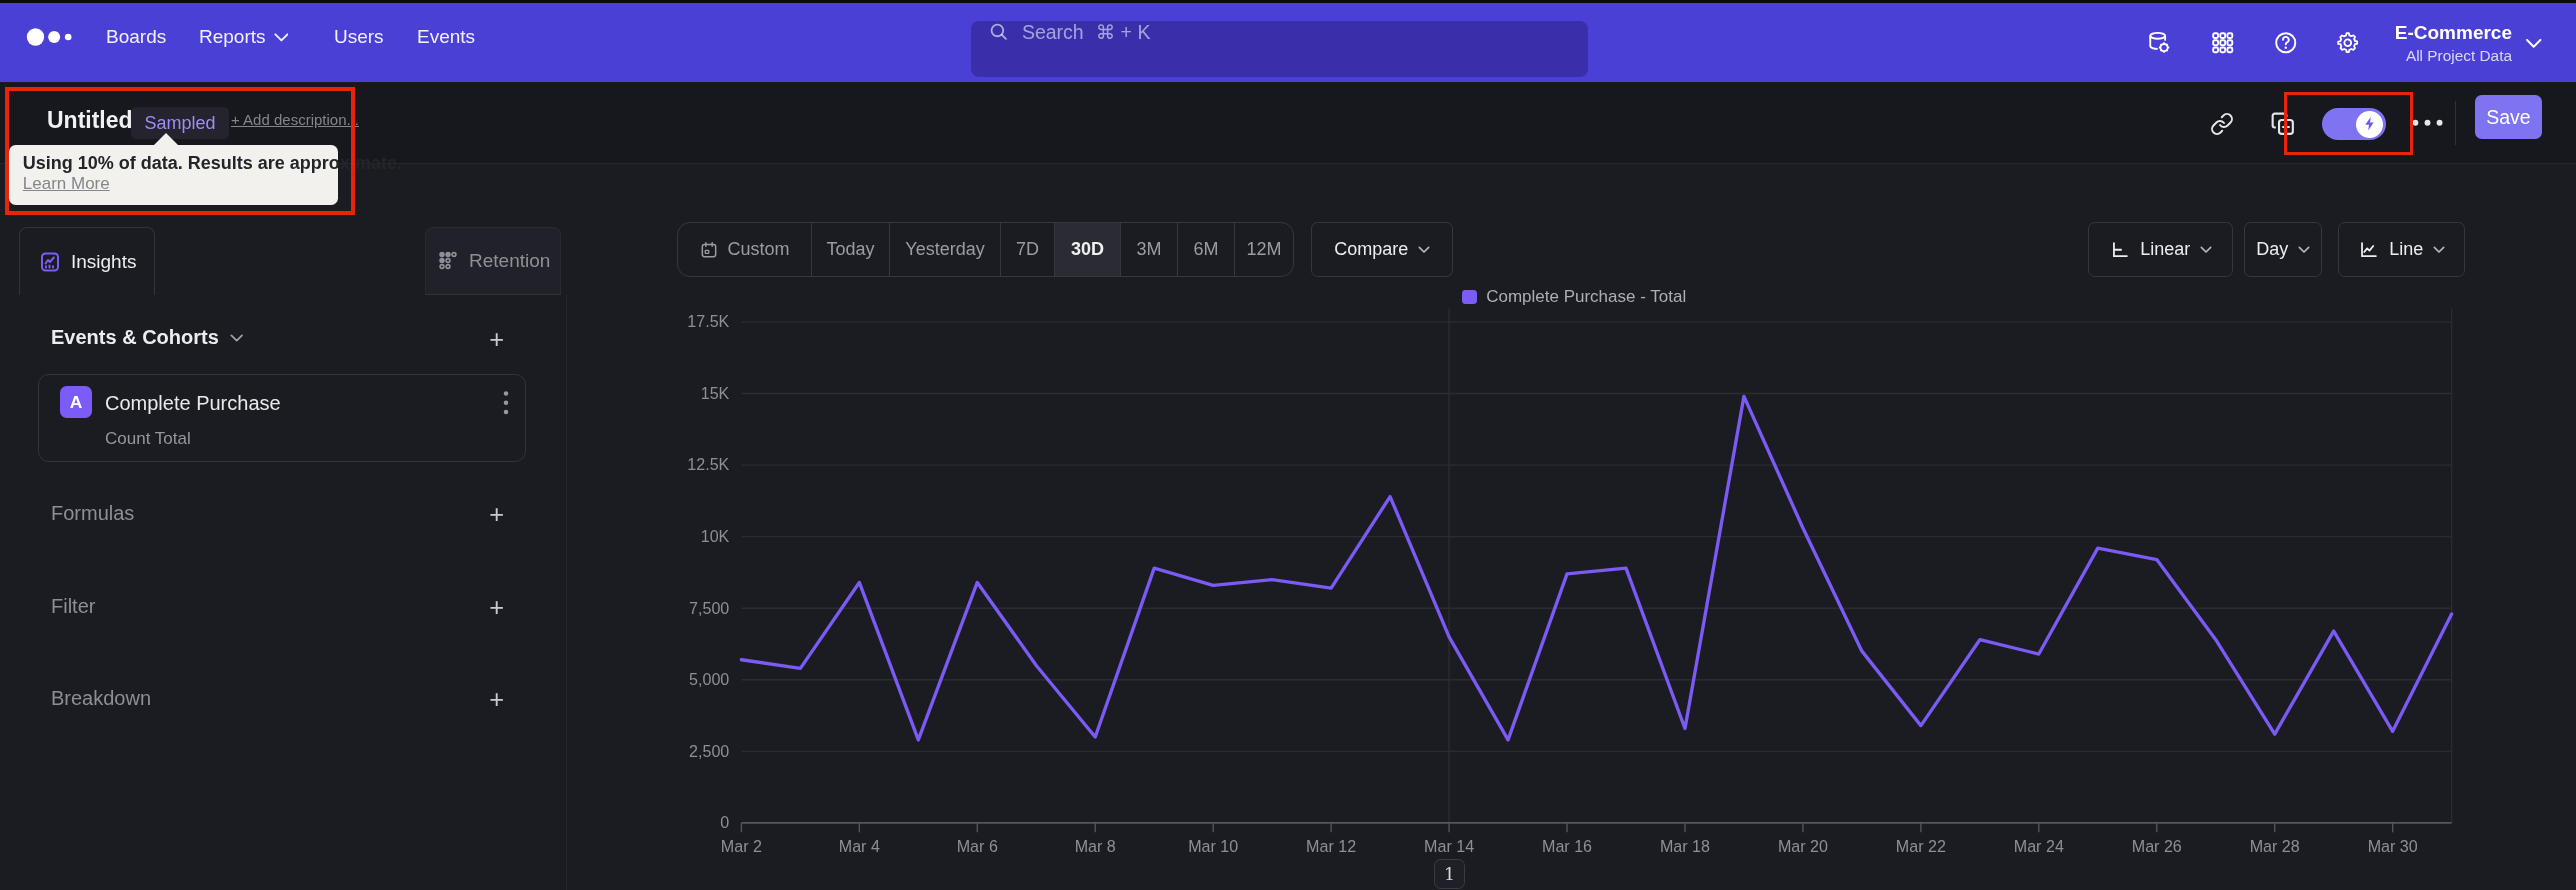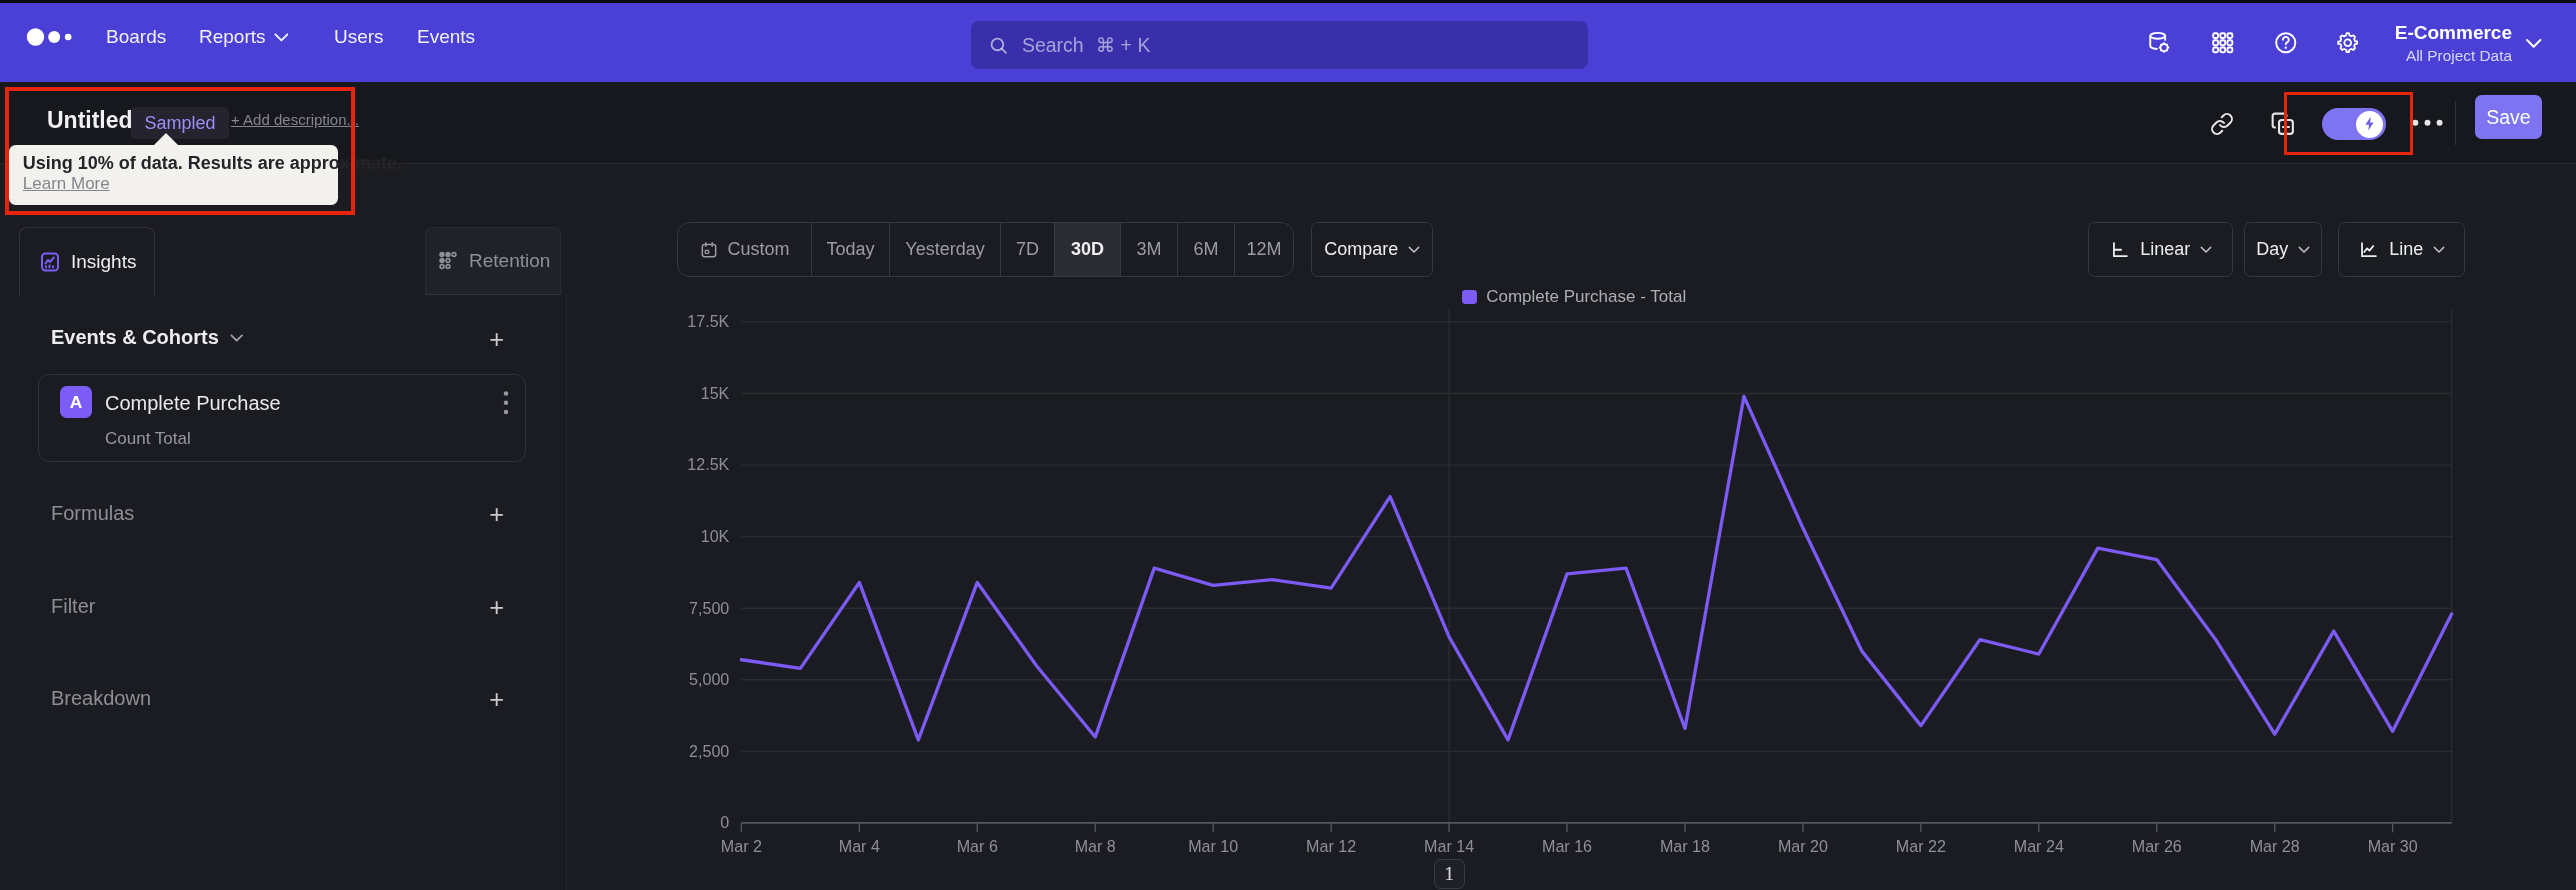--- a/index.html
+++ b/index.html
@@ -6,22 +6,22 @@
   html,body { width:2576px; height:890px; overflow:hidden; background:#1B1C21;
     font-family:"Liberation Sans", sans-serif; }
   .abs { position:absolute; }
   #stage { position:relative; width:2576px; height:890px; background:#1B1C21; }
 
   
   #top-strip { left:0; top:0; width:2576px; height:3.4px; background:#0A0B0D; }
   #nav { left:0; top:3.4px; width:2576px; height:79px; background:#4B40D6; }
   .nav-item { position:absolute; top:0; height:68px; display:flex; align-items:center;
     color:rgba(255,255,255,.93); font-size:19px; font-weight:500; cursor:pointer; gap:8px; }
-  #search-box { left:971px; top:18px; width:617px; height:48px; border-radius:8px;
-    background:rgba(10,5,60,.28); display:flex; align-items:center; padding:0 17.4px; gap:12px; }
+  #search-box { left:971px; top:18px; width:617px; height:56px; border-radius:8px;
+    background:rgba(10,5,60,.28); display:flex; align-items:flex-start; padding:0 17.4px; gap:12px; }
   #search-box .ph { color:rgba(255,255,255,.55); font-size:19.5px; }
   .navicon { position:absolute; top:27px; width:25.5px; height:25.5px; cursor:pointer; }
   #project-block { left:2385px; top:16px; width:127px; text-align:right; cursor:pointer; }
   #project-name { color:#fff; font-size:19px; font-weight:700; line-height:27px; }
   #project-scope { color:rgba(255,255,255,.78); font-size:15.4px; line-height:20px; }
 
   
   #report-bar { left:0; top:83px; width:2576px; height:81px; background:#17181D;
     border-bottom:0.7px solid #26272D; }
   #report-title { left:47px; top:107px; font-size:23px; font-weight:600; color:#F0F1F3; }
@@ -292,21 +292,21 @@
     </div>
     <div class="seg" style="width:78px;">Today</div>
     <div class="seg" style="width:111px;">Yesterday</div>
     <div class="seg" style="width:54px;">7D</div>
     <div class="seg active" style="width:66px;">30D</div>
     <div class="seg" style="width:57px;">3M</div>
     <div class="seg" style="width:57px;">6M</div>
     <div class="seg" style="width:58px;">12M</div>
   </div>
 
-  <div class="tool-btn" style="left:1311px; width:122px;">
+  <div class="tool-btn" style="left:1311px; width:142px;">
     <span>Compare</span>
     <svg class="ic" width="12" height="7.4" viewBox="0 0 18 11">
       <polyline points="2,2 9,9 16,2" fill="none" stroke="#B9BAC0" stroke-width="2.4" stroke-linecap="round" stroke-linejoin="round"></polyline>
     </svg>
   </div>
 
   <div class="tool-btn" style="left:2088px; width:145px;">
     <svg class="ic" width="21.5" height="21.5" viewBox="0 0 24 24">
       <path d="M5.5 4.5V19H20" fill="none" stroke="#ECEDEF" stroke-width="2" stroke-linecap="round"></path>
       <line x1="5.5" y1="12" x2="13.5" y2="12" stroke="#ECEDEF" stroke-width="2" stroke-linecap="round"></line>

